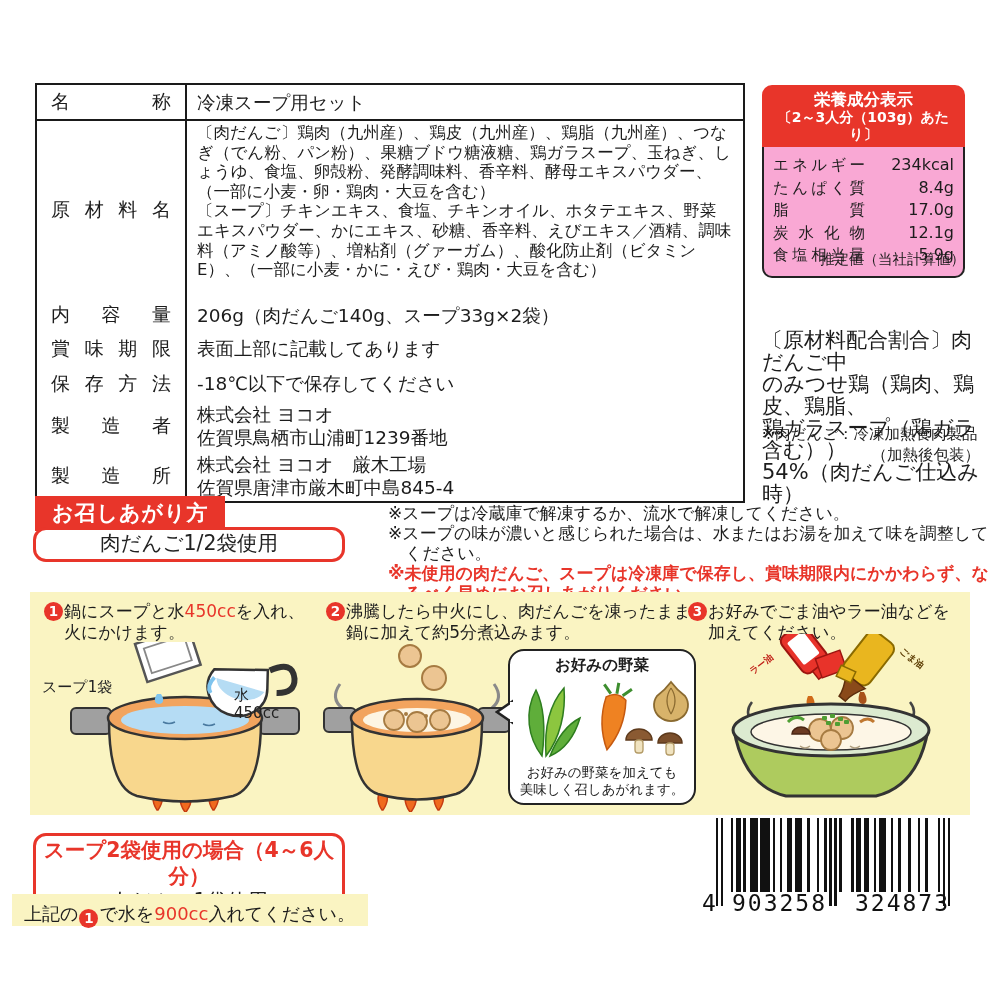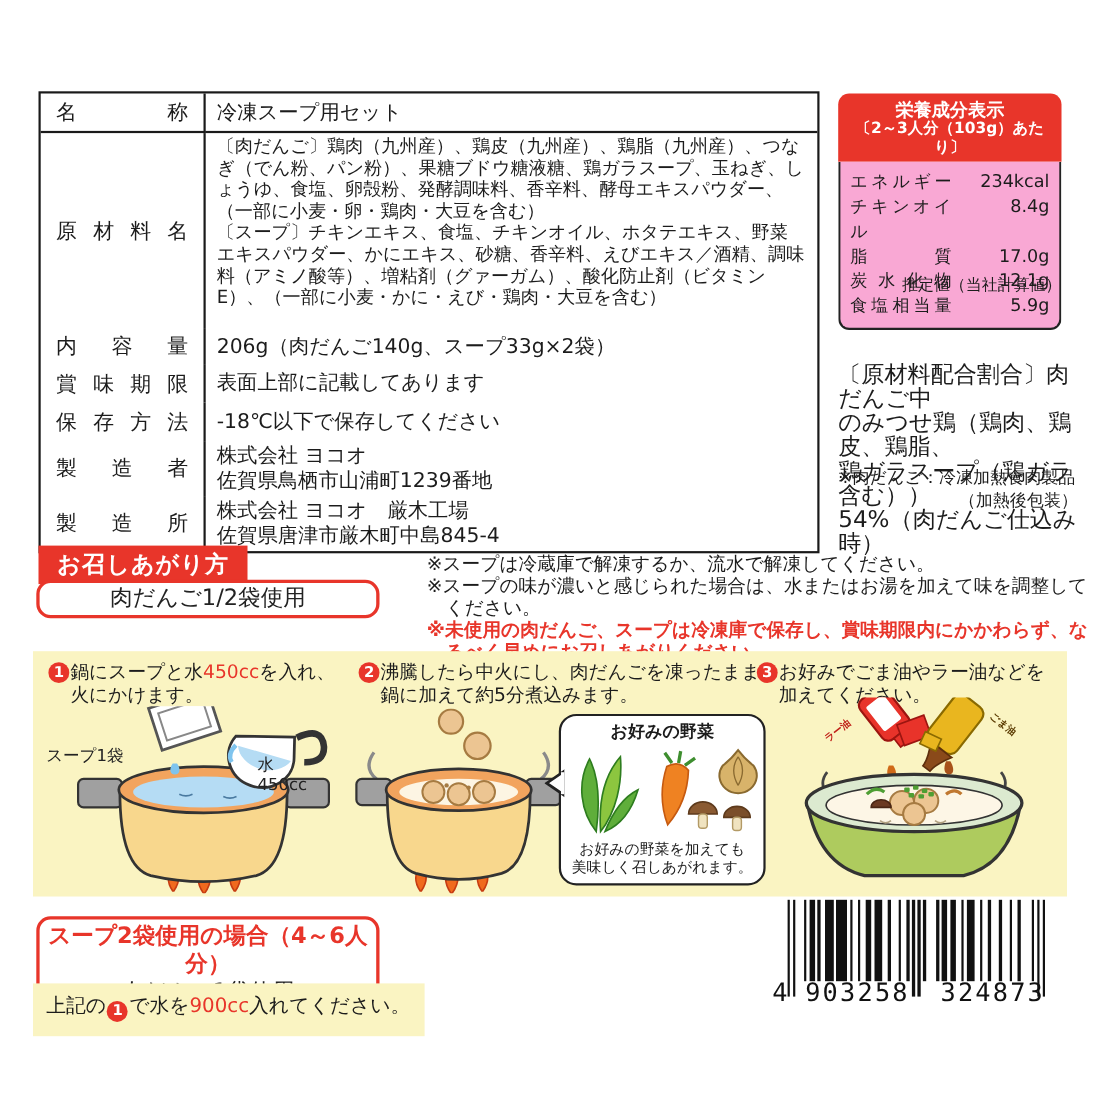--- a/index.html
+++ b/index.html
@@ -58,21 +58,21 @@
         font-size:13.5px;font-weight:bold;text-align:center;line-height:19px;margin:1px 1px 0 0;}
   .em{color:var(--red);}
   .ill-label{position:absolute;font-size:15px;line-height:18px;color:#222;}
 
   .bubble{position:absolute;left:478px;top:57px;width:188px;height:156px;background:#fff;
           border:2.5px solid #222;border-radius:16px;box-sizing:border-box;text-align:center;}
   .bubble-title{font-size:15.5px;font-weight:bold;margin-top:4px;}
   .bubble-cap{font-size:13.5px;line-height:17px;}
   .tail{position:absolute;left:-15px;top:48px;}
 
-  .strip{position:absolute;left:30px;top:894px;width:356px;height:48px;background:var(--yellow);
+  .strip{position:absolute;left:12px;top:894px;width:356px;height:32px;background:var(--yellow);
          box-sizing:border-box;padding:8px 0 0 12px;font-size:18px;}
   .strip .cnum{display:inline-block;vertical-align:-3px;margin:0 1px;}
 
   
   .barcode{position:absolute;left:702px;top:818px;width:262px;height:112px;}
   .bc-bars{position:absolute;left:14px;top:0;width:234px;height:100px;}
   .bc-bars .bar{position:absolute;top:0;height:74px;background:#111;}
   .bc-bars .bar.guard{height:88px;}
   .bc-digits{position:absolute;left:0;top:72px;width:262px;display:flex;align-items:flex-end;
              font-family:"DejaVu Sans Mono","Liberation Mono",monospace;font-size:23px;color:#111;}
@@ -130,21 +130,21 @@
     <div class="nut-head">
       <div class="nut-title">栄養成分表示</div>
       <div class="nut-sub">〔2～3人分（103g）あたり〕</div>
     </div>
     <div class="nut-body">
       <div class="nut-row">
           <span class="nl">エネルギー</span>
           <span class="nv">234kcal</span>
         </div>
       <div class="nut-row">
-          <span class="nl">チキンオイル</span>
+          <span class="nl">たんぱく質</span>
           <span class="nv">8.4g</span>
         </div>
       <div class="nut-row">
           <span class="nl">脂質</span>
           <span class="nv">17.0g</span>
         </div>
       <div class="nut-row">
           <span class="nl">炭水化物</span>
           <span class="nv">12.1g</span>
         </div>

